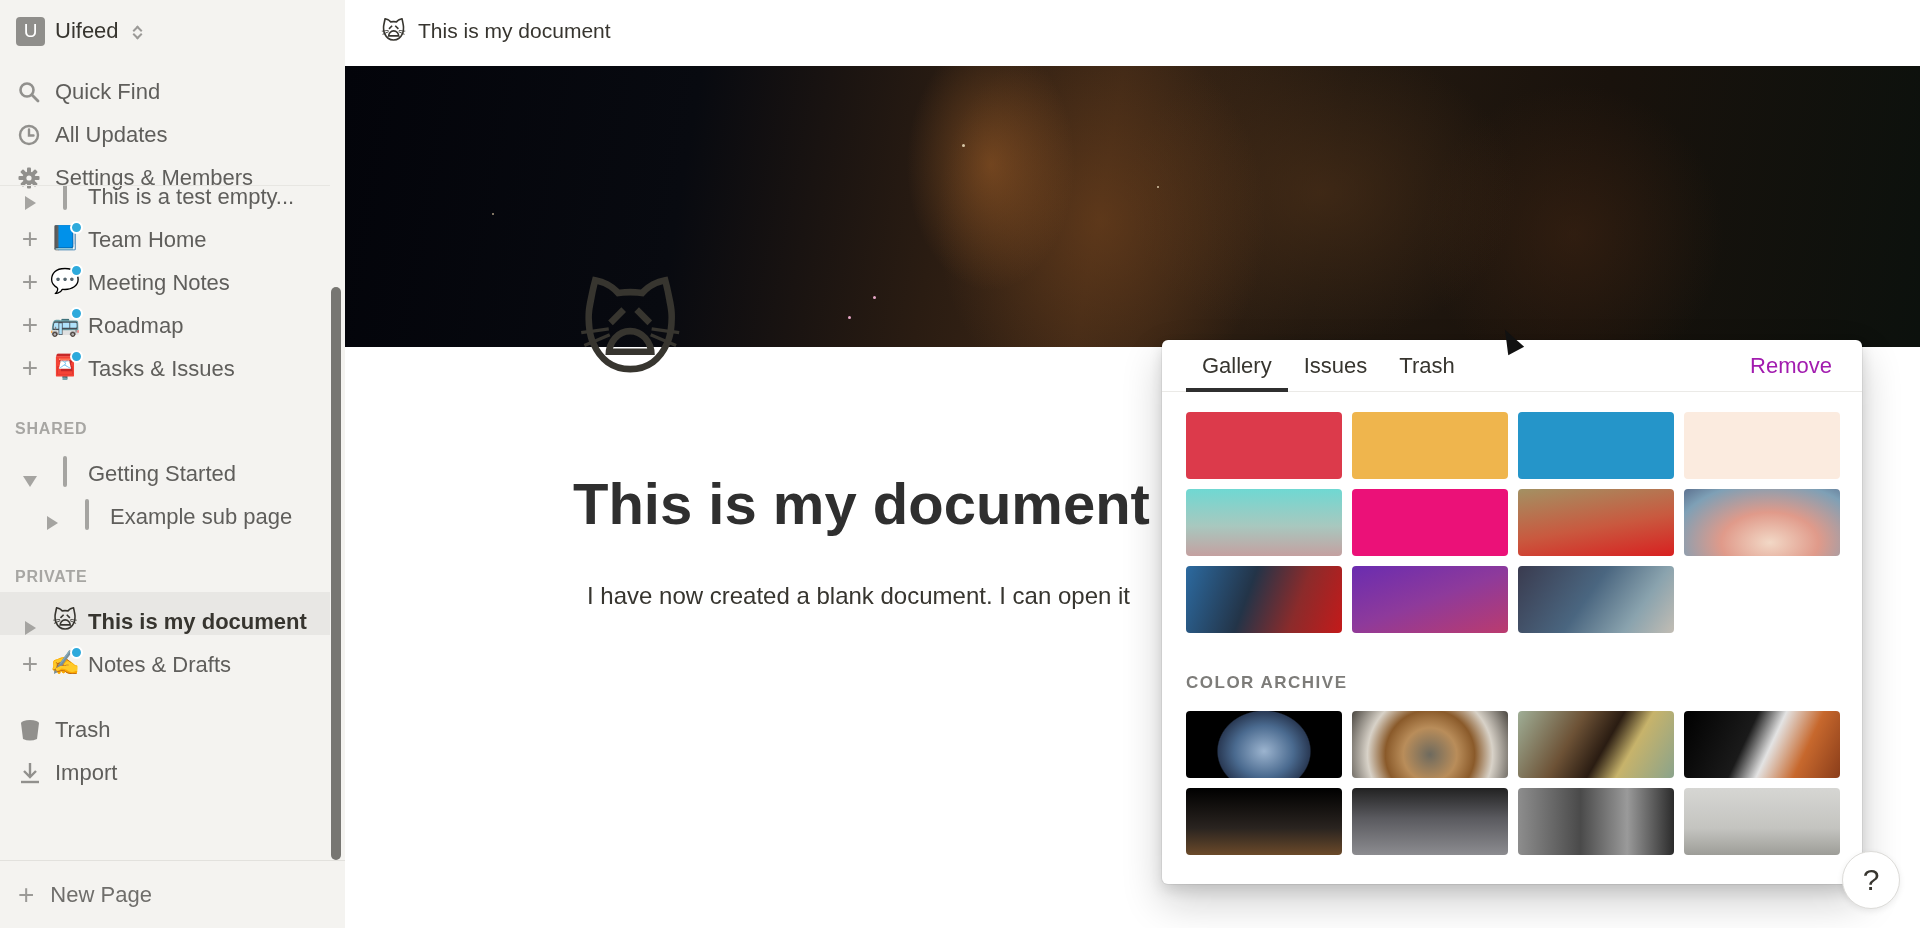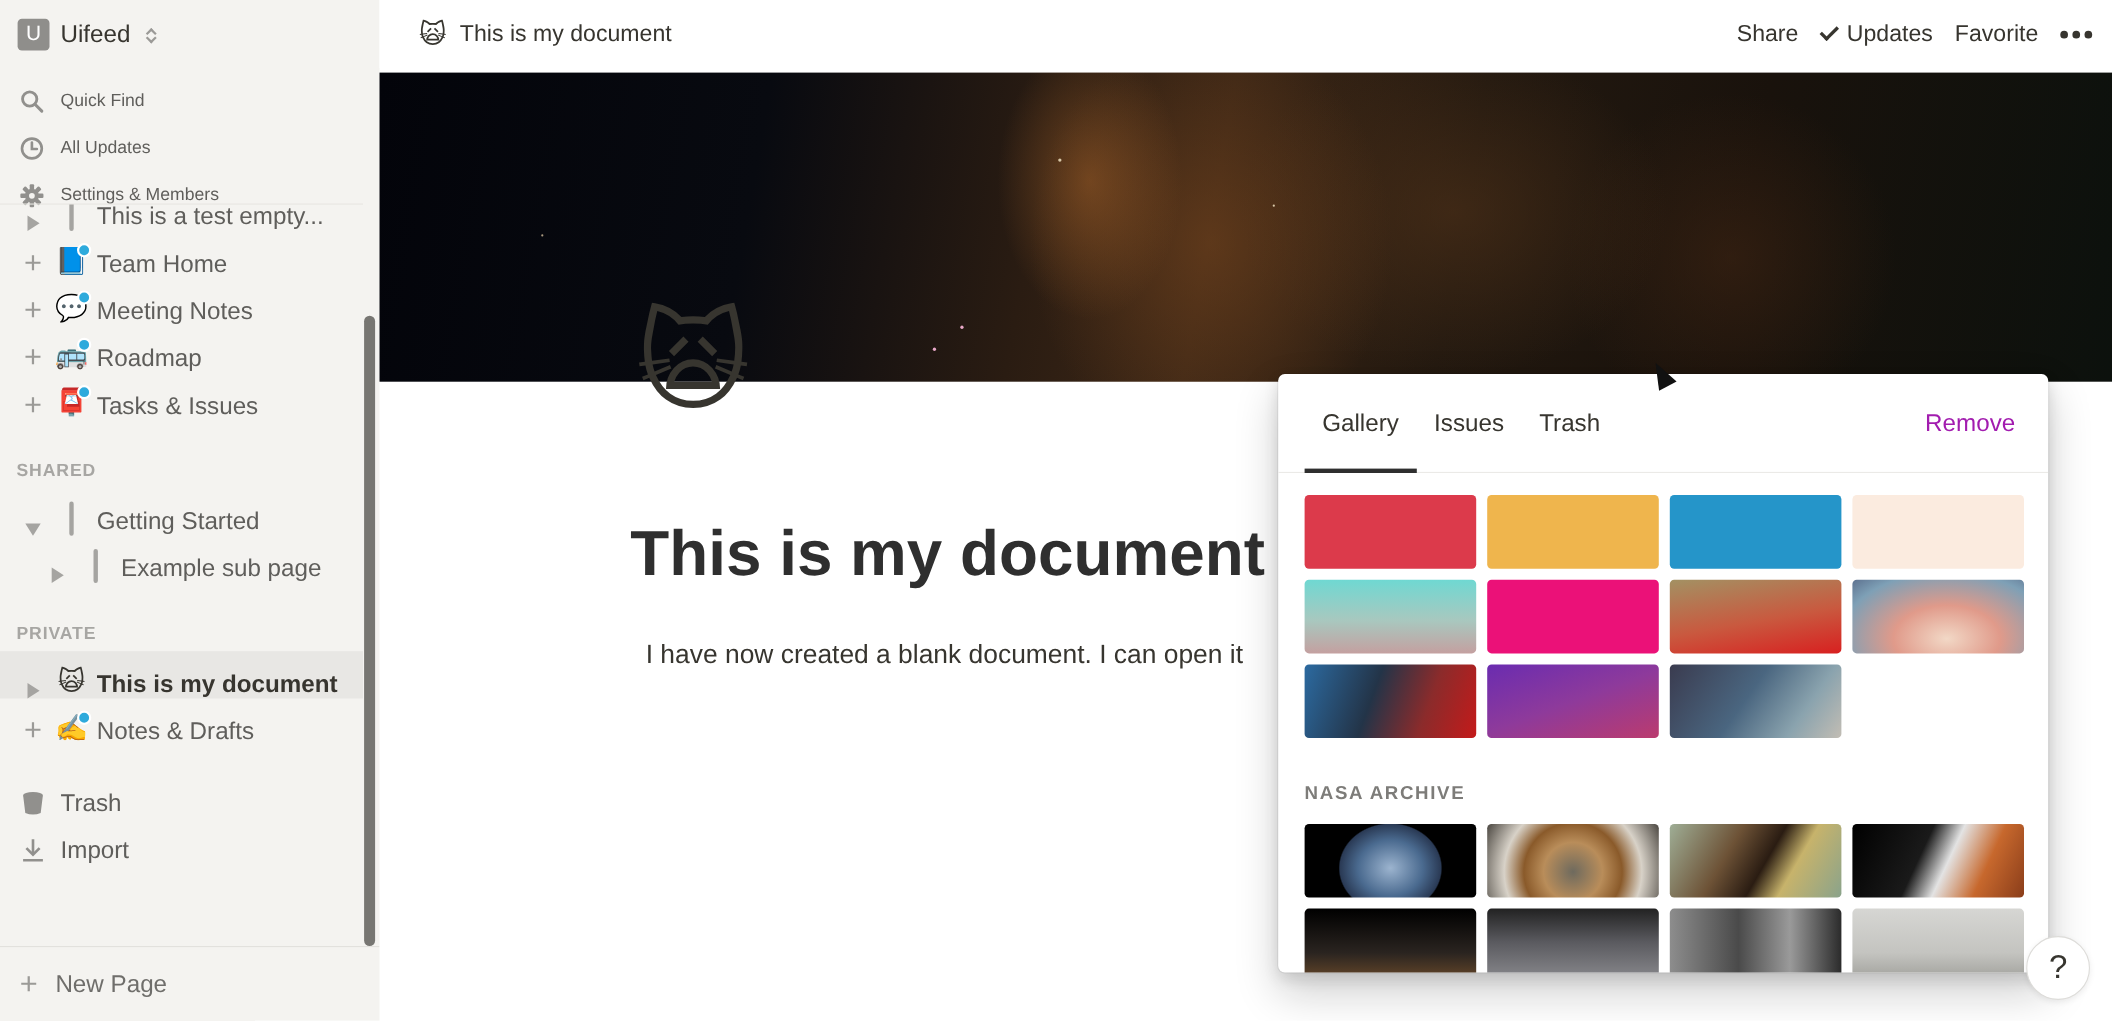--- a/index.html
+++ b/index.html
@@ -29,21 +29,21 @@
     }
     .ws-name { font-size: 22px; color: #37352f; font-weight: 500; }
     .ws-switch { width: 14px; height: 20px; display: flex; flex-direction: column; align-items: center; justify-content: center; gap: 2px; margin-left: 2px; }
     .ws-switch span { display:block; width: 7px; height: 7px; border-left: 2px solid #9b9a97; border-top: 2px solid #9b9a97; }
     .ws-switch span.up { transform: rotate(45deg); margin-top: 3px; }
     .ws-switch span.down { transform: rotate(-135deg); margin-top: -5px; }
 
     .nav-top { position: absolute; left: 0; top: 70px; width: 345px; }
     .nav-item {
       height: 43px; display: flex; align-items: center; padding-left: 17px; gap: 14px;
-      font-size: 16px; color: #5f5e5b; cursor: pointer;
+      font-size: 22px; color: #5f5e5b; cursor: pointer;
     }
     .nav-item .ico { width: 24px; height: 24px; display: flex; align-items: center; justify-content: center; color: #91908d; }
 
     .tree {
       position: absolute; left: 0; top: 185px; width: 330px; height: 680px; overflow: hidden;
       border-top: 1px solid #e7e6e2;
     }
     .tree-inner { position: absolute; left: 0; top: -19px; width: 330px; }
     .tree-row {
       height: 43px; display: flex; align-items: flex-end; font-size: 22px; color: #5f5e5b; cursor: pointer;
@@ -122,21 +122,21 @@
       position: absolute; left: 587px; top: 582px; font-size: 24px; color: #37352f; white-space: nowrap;
     }
 
     
     .picker {
       position: absolute; left: 1162px; top: 340px; width: 700px; height: 544px;
       background: #fff; border-radius: 6px; overflow: hidden;
       box-shadow: 0 0 0 1px rgba(15,15,15,0.06), 0 6px 14px rgba(15,15,15,0.12), 0 18px 40px rgba(15,15,15,0.2);
     }
     .picker-tabs {
-      height: 90px; border-bottom: 1px solid #ebeae7; display: flex; align-items: stretch; padding-left: 24px; position: relative;
+      height: 52px; border-bottom: 1px solid #ebeae7; display: flex; align-items: stretch; padding-left: 24px; position: relative;
     }
     .ptab { padding: 0 16px; display: flex; align-items: center; font-size: 22px; color: #37352f; cursor: pointer; position: relative; }
     .ptab.active::after { content: ""; position: absolute; left: 0; right: 0; bottom: -1px; height: 4px; background: #2f2f2f; }
     .premove { margin-left: auto; margin-right: 30px; display: flex; align-items: center; font-size: 22px; color: #a21caf; cursor: pointer; }
     .psec-label { margin: 22px 0 0 24px; font-size: 17px; letter-spacing: 1.5px; color: #7d7c79; font-weight: 600; }
     .swatches { margin: 20px 24px 0 24px; display: grid; grid-template-columns: repeat(4, 156px); column-gap: 10px; row-gap: 10px; }
     .swatch { height: 67px; border-radius: 4px; cursor: pointer; }
     .nasa { margin: 18px 24px 0 24px; display: grid; grid-template-columns: repeat(4, 156px); column-gap: 10px; row-gap: 10px; }
     .nasa .thumb { height: 67px; border-radius: 4px; cursor: pointer; }
 
@@ -311,33 +311,20 @@
     <span class="plus">+</span>
     <span>New Page</span>
   </div>
 </aside>
 
 <header class="topbar">
   <div class="crumb">
     <span class="emoji">🙀</span>
     <span>This is my document</span>
   </div>
-  <div class="top-actions">
-    <span class="act">Share</span>
-    <span class="act">
-      <span class="check"></span>
-      <span>Updates</span>
-    </span>
-    <span class="act">Favorite</span>
-    <span class="dots">
-        <span></span>
-        <span></span>
-        <span></span>
-      </span>
-  </div>
 </header>
 
 <div class="cover">
   <span class="star" style="left:528px; top:230px;"></span>
   <span class="star" style="left:503px; top:250px;"></span>
   <span class="star" style="left:617px; top:78px; background:#d8c8a8;"></span>
   <span class="star" style="left:812px; top:120px; background:#d8c8a8; width:2px; height:2px;"></span>
   <span class="star" style="left:147px; top:147px; background:#aa9a80; width:2px; height:2px;"></span>
 </div>
 
@@ -361,21 +348,21 @@
       <div class="swatch" style="background: rgb(251, 235, 223);"></div>
       <div class="swatch" style="background: linear-gradient(rgb(111, 216, 210) 0%, rgb(168, 200, 191) 55%, rgb(196, 160, 160) 100%);"></div>
       <div class="swatch" style="background: rgb(235, 17, 120);"></div>
       <div class="swatch" style="background: linear-gradient(170deg, rgb(163, 145, 99) 0%, rgb(201, 89, 63) 55%, rgb(216, 32, 32) 100%);"></div>
       <div class="swatch" style="background: radial-gradient(at 55% 80%, rgb(242, 216, 198) 0%, rgb(224, 154, 138) 40%, rgb(126, 160, 182) 80%, rgb(93, 114, 144) 100%);"></div>
       <div class="swatch" style="background: linear-gradient(110deg, rgb(44, 106, 160) 0%, rgb(35, 52, 72) 40%, rgb(139, 43, 43) 70%, rgb(196, 26, 26) 100%);"></div>
       <div class="swatch" style="background: linear-gradient(160deg, rgb(106, 44, 176) 0%, rgb(142, 58, 155) 50%, rgb(187, 59, 110) 100%);"></div>
       <div class="swatch" style="background: linear-gradient(125deg, rgb(58, 59, 79) 0%, rgb(74, 102, 128) 45%, rgb(138, 163, 174) 75%, rgb(194, 189, 180) 100%);"></div>
     </div>
 
-  <div class="psec-label" style="margin-top:40px;">NASA ARCHIVE</div>
+  <div class="psec-label" style="margin-top:40px;">COLOR ARCHIVE</div>
   <div class="nasa" id="nasa">
       <div class="thumb" style="background: radial-gradient(42% 85% at 50% 60%, rgb(156, 180, 207) 0%, rgb(74, 106, 143) 45%, rgb(42, 58, 85) 70%, rgb(0, 0, 0) 72%);"></div>
       <div class="thumb" style="background: radial-gradient(circle at 50% 65%, rgb(110, 106, 94) 0%, rgb(185, 141, 90) 30%, rgb(138, 90, 42) 50%, rgb(216, 210, 200) 70%, rgb(74, 70, 64) 100%);"></div>
       <div class="thumb" style="background: linear-gradient(120deg, rgb(159, 174, 150) 0%, rgb(109, 82, 54) 35%, rgb(42, 28, 18) 55%, rgb(199, 179, 107) 70%, rgb(138, 163, 139) 100%);"></div>
       <div class="thumb" style="background: linear-gradient(115deg, rgb(0, 0, 0) 0%, rgb(26, 26, 26) 40%, rgb(227, 227, 227) 55%, rgb(199, 104, 45) 75%, rgb(138, 61, 26) 100%);"></div>
       <div class="thumb" style="background: linear-gradient(rgb(0, 0, 0) 0%, rgb(42, 36, 32) 60%, rgb(107, 74, 42) 100%);"></div>
       <div class="thumb" style="background: linear-gradient(rgb(34, 34, 34) 0%, rgb(90, 90, 95) 45%, rgb(140, 140, 144) 100%);"></div>
       <div class="thumb" style="background: linear-gradient(90deg, rgb(141, 141, 141) 0%, rgb(74, 74, 74) 40%, rgb(154, 154, 154) 70%, rgb(43, 43, 43) 100%);"></div>
       <div class="thumb" style="background: linear-gradient(rgb(214, 214, 211) 0%, rgb(196, 196, 192) 60%, rgb(157, 157, 152) 100%);"></div>
     </div>

